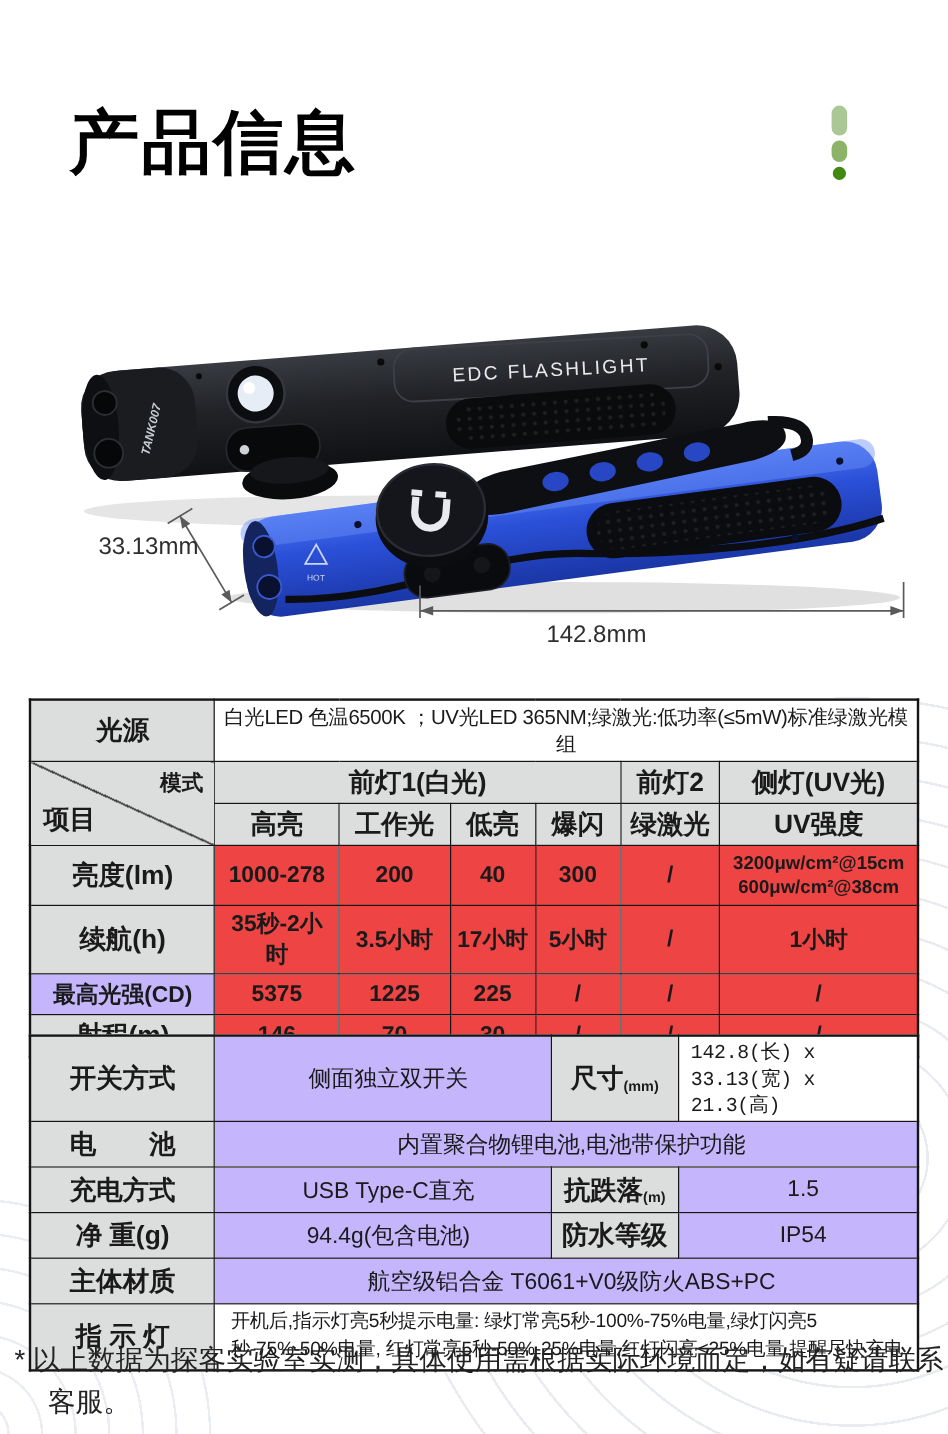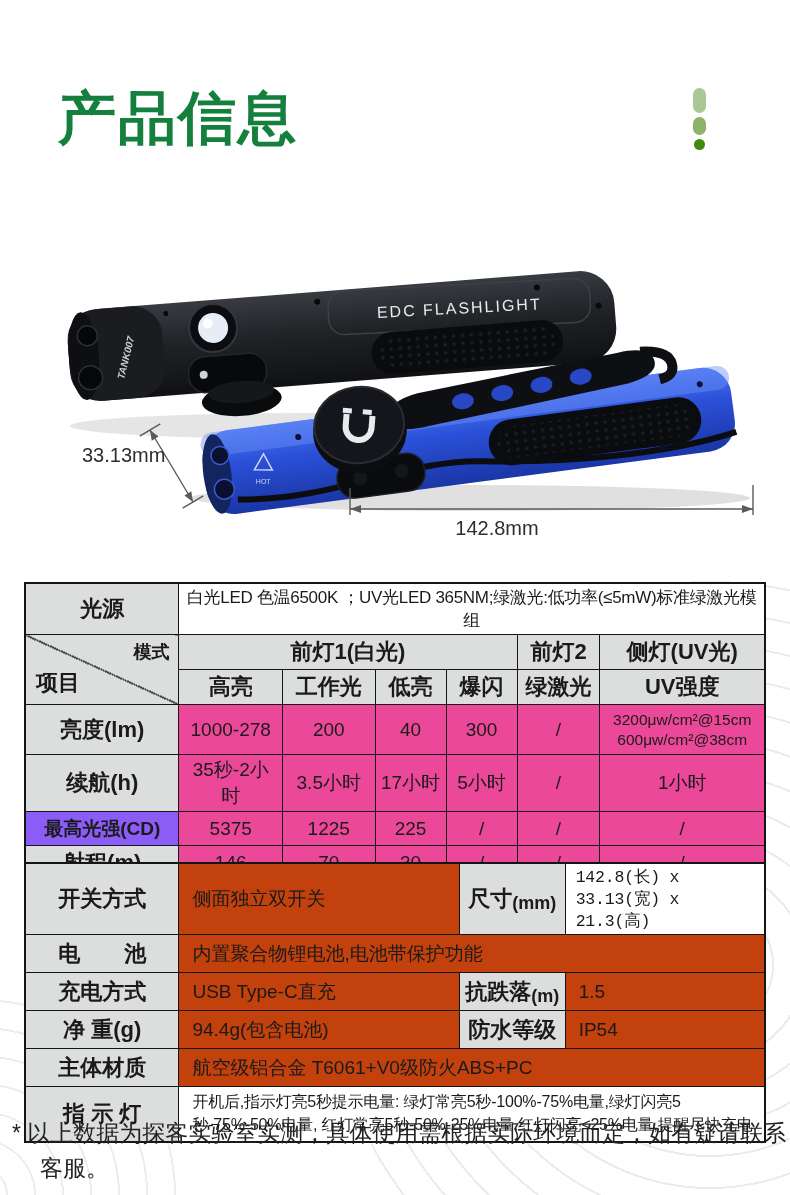--- a/index.html
+++ b/index.html
@@ -7,46 +7,46 @@
     width:790px;height:1195px;position:relative;overflow:hidden;
     background:#ffffff;color:#1a1a1a;
     font-family:"Liberation Sans","DejaVu Sans",sans-serif;
   }
   
   .rings-br{position:absolute;width:820px;height:820px;right:-330px;bottom:-180px;border-radius:50%;
     background:repeating-radial-gradient(circle,rgba(150,166,190,0) 0 30px,rgba(150,166,190,.22) 30px 32px);z-index:0;}
   .rings-bl{position:absolute;width:420px;height:420px;left:-230px;bottom:-210px;border-radius:50%;
     background:repeating-radial-gradient(circle,rgba(150,166,190,0) 0 26px,rgba(150,166,190,.20) 26px 28px);z-index:0;}
   
-  .page-title{position:absolute;left:58px;top:80px;font-size:58px;font-weight:900;letter-spacing:2px;color:#15803d;z-index:2;}
+  .page-title{position:absolute;left:58px;top:80px;font-size:58px;font-weight:900;letter-spacing:2px;color:#000000;z-index:2;}
   .dots{position:absolute;left:693px;top:88px;display:flex;flex-direction:column;align-items:center;gap:4px;z-index:2;}
   .dot1{width:13px;height:25px;border-radius:7px;background:#abc795;}
   .dot2{width:13px;height:18px;border-radius:7px;background:#8cb368;}
   .dot3{width:11px;height:11px;border-radius:50%;background:#418a12;}
   
   .illus{position:absolute;left:0;top:230px;width:790px;height:320px;z-index:1;}
   
   table{border-collapse:collapse;table-layout:fixed;width:742px;background:#fff;}
   .spec-table{position:absolute;left:24px;top:582px;border:2px solid #151515;z-index:2;}
   .detail-table{position:absolute;left:24px;top:862px;border:2px solid #151515;z-index:2;}
   td{border:1px solid #151515;text-align:center;vertical-align:middle;padding:2px 4px;overflow:hidden;}
   .hd{background:#dcdddd;font-weight:bold;font-size:22px;margin-top:16px;}
-  .hd-sm{background:#8b5cf6;font-weight:bold;font-size:19px;}
+  .hd-sm{background:#c4b5fd;font-weight:bold;font-size:19px;}
   .src-val{font-size:17px;text-align:center;padding:2px 6px;letter-spacing:-0.3px;}
-  .v{font-size:19px;background:#ec4899;}
+  .v{font-size:19px;background:#ef4444;font-weight:bold;}
   .uv{font-size:15.5px;line-height:1.25;}
   .uv span{display:block;}
   .corner{position:relative;padding:0;
     background:linear-gradient(to bottom left,#dcdddd calc(50% - 1px),#3c3c3c calc(50% - 1px),#3c3c3c calc(50% + 0.6px),#dcdddd calc(50% + 0.6px));}
   .c-mode{position:absolute;right:9px;top:5px;font-size:18px;font-weight:bold;}
   .c-item{position:absolute;left:10px;bottom:6px;font-size:22px;font-weight:bold;}
-  .dv{font-size:19px;text-align:left;padding-left:13px;background:#c2410c;}
+  .dv{font-size:19px;text-align:center;padding-left:13px;background:#c4b5fd;}
   .dv2{font-size:16.5px;text-align:left;padding-left:10px;background:#fff;letter-spacing:-0.2px;font-family:Liberation Mono, monospace;}
   .dv-long{font-size:16px;text-align:left;line-height:1.4;padding:4px 8px 4px 13px;background:#fff;letter-spacing:-0.2px;margin-top:40px;}
-  .unit{font-size:18px;position:relative;top:3px;font-weight:bold;}
+  .unit{font-size:12px;position:relative;top:3px;font-weight:bold;}
   
   .footnote{position:absolute;left:12px;top:1116px;width:762px;font-size:23px;line-height:1.5;color:#222;
     padding-left:28px;text-indent:-28px;z-index:2;}
 </style>
 </head>
 <body>
 
 <div class="rings-br"></div>
 <div class="rings-bl"></div>
 

